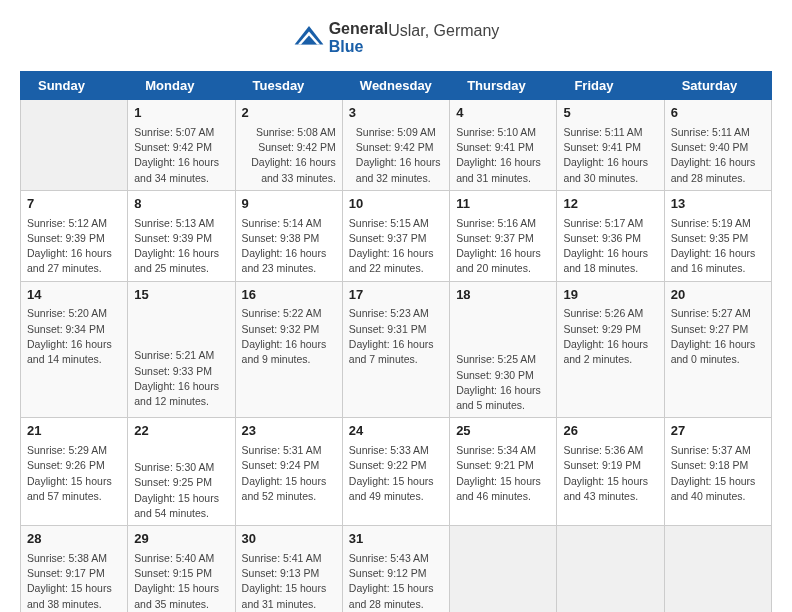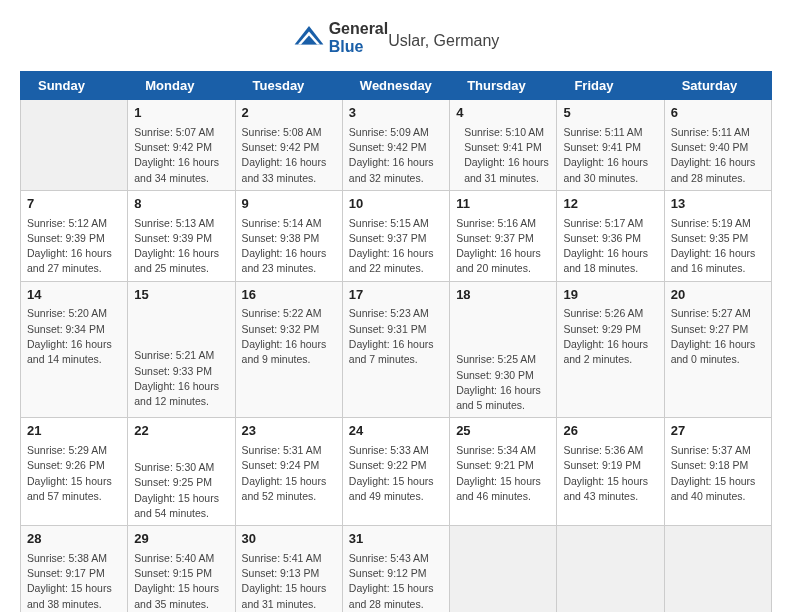--- a/index.html
+++ b/index.html
@@ -45,21 +45,21 @@
     }
     .month-title {
       font-size: 38px;
       font-weight: bold;
       color: #222;
       line-height: 1;
     }
     .location {
       font-size: 16px;
       color: #444;
-      margin-top: 12px;
+      margin-top: 2px;
     }
     table {
       width: 100%;
       border-collapse: collapse;
       font-size: 11px;
     }
     thead tr th {
       background: #1a5fa8;
       color: #fff;
       text-align: left;
@@ -135,35 +135,35 @@
         <td class="empty"></td>
         <td>
           <span class="day-num">1</span>
           <div class="day-info" style="white-space: pre-line;">Sunrise: 5:07 AM
 Sunset: 9:42 PM
 Daylight: 16 hours
 and 34 minutes.</div>
         </td>
         <td>
           <span class="day-num">2</span>
-          <div class="day-info" style="white-space: pre-line;">Sunrise: 5:08 AM
+          <div class="day-info" style="white-space: pre-line; text-align: right;">Sunrise: 5:08 AM
 Sunset: 9:42 PM
 Daylight: 16 hours
 and 33 minutes.</div>
         </td>
         <td>
           <span class="day-num">3</span>
-          <div class="day-info" style="white-space: pre-line;">Sunrise: 5:09 AM
+          <div class="day-info" style="white-space: pre-line; margin-left: 7px;">Sunrise: 5:09 AM
 Sunset: 9:42 PM
 Daylight: 16 hours
 and 32 minutes.</div>
         </td>
         <td>
           <span class="day-num">4</span>
-          <div class="day-info" style="white-space: pre-line; margin-left: 8px;">Sunrise: 5:10 AM
+          <div class="day-info" style="white-space: pre-line;">Sunrise: 5:10 AM
 Sunset: 9:41 PM
 Daylight: 16 hours
 and 31 minutes.</div>
         </td>
         <td>
           <span class="day-num">5</span>
           <div class="day-info" style="white-space: pre-line;">Sunrise: 5:11 AM
 Sunset: 9:41 PM
 Daylight: 16 hours
 and 30 minutes.</div>

